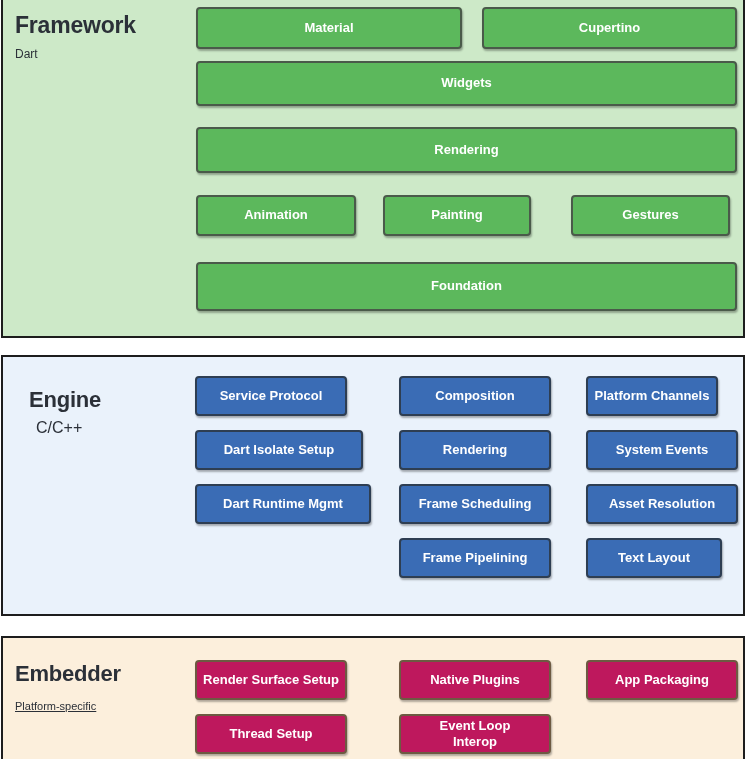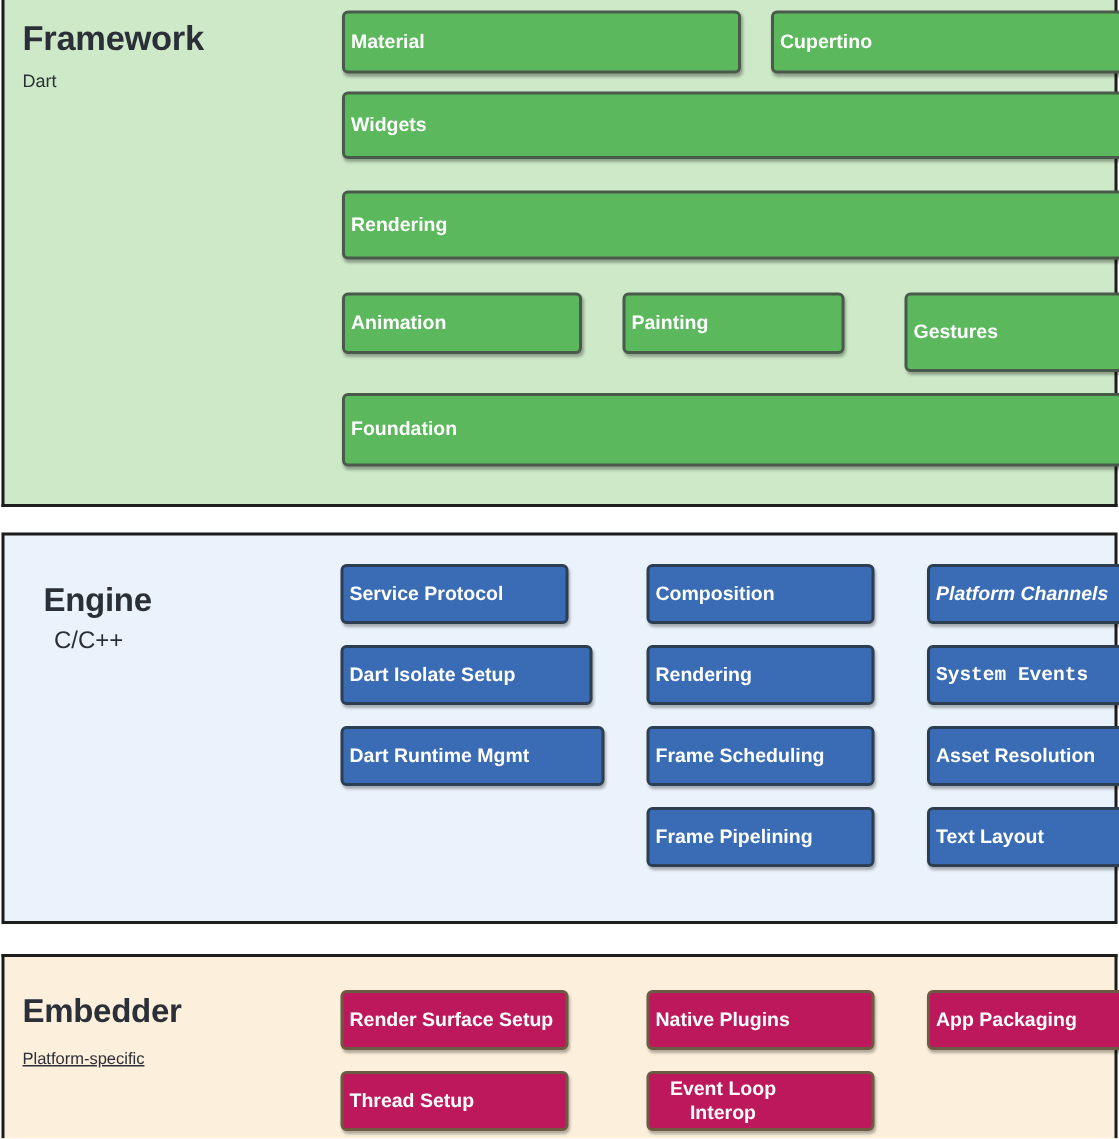--- a/index.html
+++ b/index.html
@@ -69,29 +69,28 @@
   .s-embedder { left: 12px; top: 62px; font-size: 11px; text-decoration: underline; }
 
   
   .box {
     position: absolute;
     box-sizing: border-box;
     border: 2px solid #4f5a5a;
     border-radius: 4px;
     display: flex;
     align-items: center;
-    justify-content: flex-start;
+    justify-content: center;
     text-align: center;
     color: #ffffff;
     font-weight: bold;
     font-size: 13px;
     line-height: 1.25;
     box-shadow: 1px 2px 2px rgba(0,0,0,0.30);
     padding: 0 4px;
-    margin-left: 32px;
   }
   .box.green  { background: #5cb85c; border-color: #4a5a4a; }
   .box.blue   { background: #3a6cb5; border-color: #2e3e52; }
   .box.orange { background: #be185d; border-color: #6d5a42; }
   .box .label { display: block; }
 </style>
 </head>
 <body>
 
 <div class="diagram">
@@ -114,21 +113,21 @@
     <div class="box green" style="left:193px; top:127px; width:541px; height:46px;">
       <span class="label">Rendering</span>
     </div>
 
     <div class="box green" style="left:193px; top:195px; width:160px; height:41px;">
       <span class="label">Animation</span>
     </div>
     <div class="box green" style="left:380px; top:195px; width:148px; height:41px;">
       <span class="label">Painting</span>
     </div>
-    <div class="box green" style="left:568px; top:195px; width:159px; height:53px;">
+    <div class="box green" style="left:568px; top:195px; width:159px; height:41px;">
       <span class="label">Gestures</span>
     </div>
 
     <div class="box green" style="left:193px; top:262px; width:541px; height:49px;">
       <span class="label">Foundation</span>
     </div>
   </div>
 
   <div class="layer layer-engine">
     <div class="layer-title t-engine">Engine</div>
@@ -150,24 +149,24 @@
     <div class="box blue" style="left:396px; top:73px; width:152px; height:40px;">
       <span class="label">Rendering</span>
     </div>
     <div class="box blue" style="left:396px; top:127px; width:152px; height:40px;">
       <span class="label">Frame Scheduling</span>
     </div>
     <div class="box blue" style="left:396px; top:181px; width:152px; height:40px;">
       <span class="label">Frame Pipelining</span>
     </div>
 
-    <div class="box blue" style="left:583px; top:19px; width:152px; height:40px;font-style:italic;">
+    <div class="box blue" style="left:583px; top:19px; width:132px; height:40px;">
       <span class="label">Platform Channels</span>
     </div>
-    <div class="box blue" style="left:583px; top:73px; width:152px; height:40px;font-family:Liberation Mono, monospace;">
+    <div class="box blue" style="left:583px; top:73px; width:152px; height:40px;">
       <span class="label">System Events</span>
     </div>
     <div class="box blue" style="left:583px; top:127px; width:152px; height:40px;">
       <span class="label">Asset Resolution</span>
     </div>
     <div class="box blue" style="left:583px; top:181px; width:136px; height:40px;">
       <span class="label">Text Layout</span>
     </div>
   </div>
 

